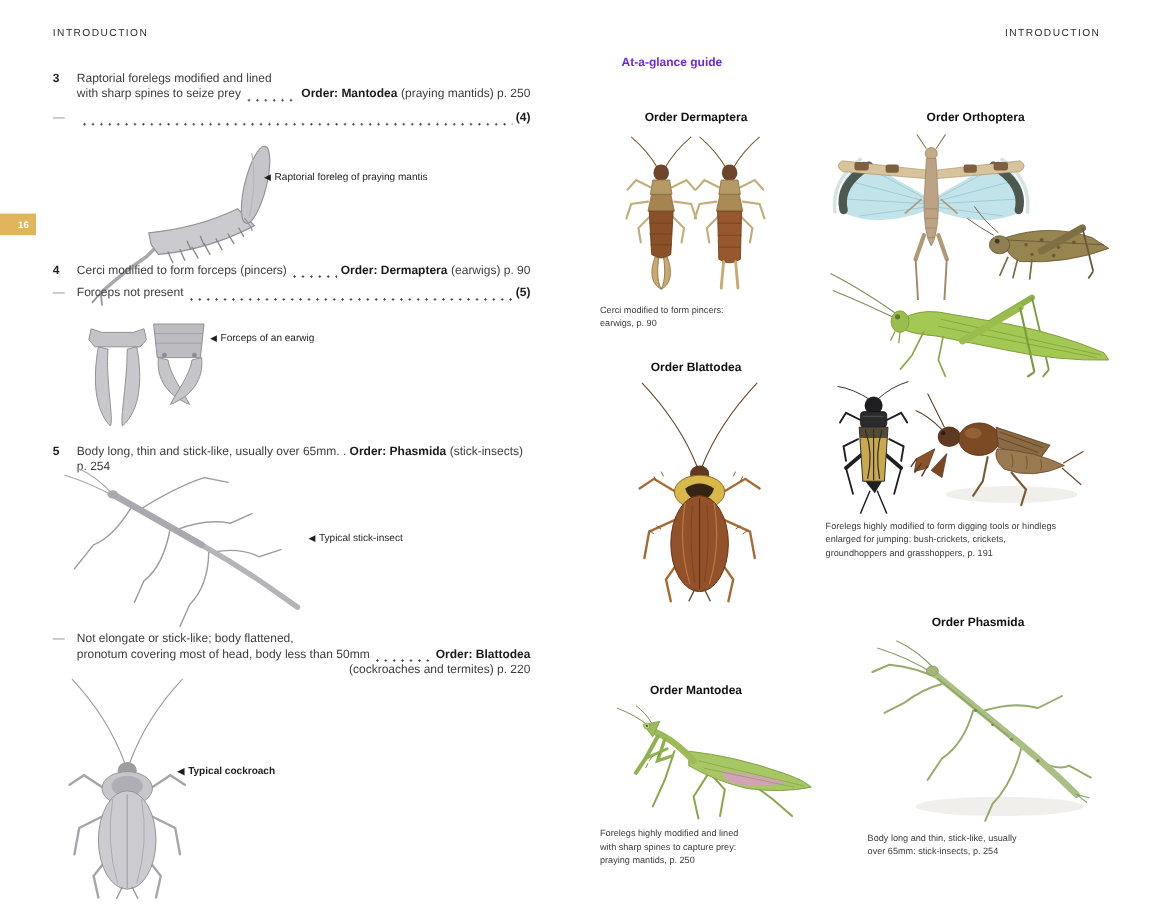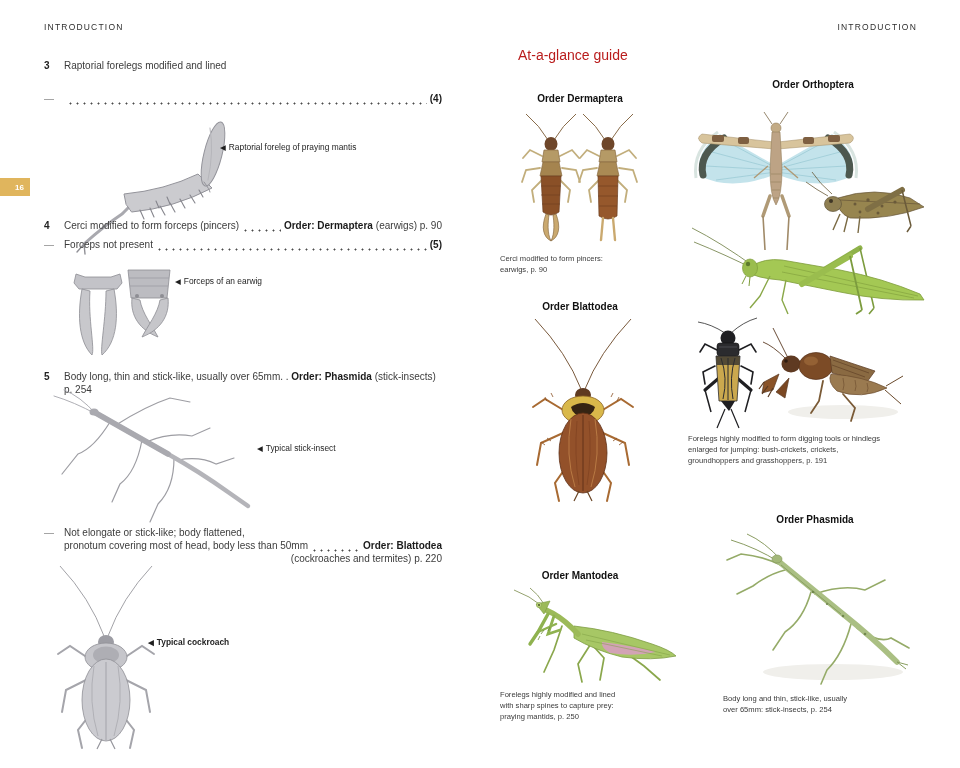--- a/index.html
+++ b/index.html
@@ -44,40 +44,46 @@
   .caption-l .tri { font-size:7.5px; margin-right:3px; position:relative; top:-0.5px; }
 
   
   .tab {
     position:absolute; width:30px; height:18px; color:#ffffff;
     font-weight:bold; font-size:8px; line-height:19px;
   }
   #tab-16 { left:0; top:178px; background:#e0b55d; text-align:right; padding-right:6px; }
 
   
-  .guide-title { position:absolute; font-size:14px; font-weight:normal; color:#b91c1c; }
+  .guide-title { position:absolute; font-size:10px; font-weight:bold; color:#6d28d9; }
   .sec-head { position:absolute; width:160px; text-align:center; font-size:10px; font-weight:bold; color:#101010; }
   .sec-caption {
     position:absolute; text-align:left; font-size:7.6px; line-height:10.8px;
     color:#3a3a3a; white-space:pre-line;
   }
   .illo { position:absolute; }
   svg { display:block; }
 </style>
 </head>
 <body>
 
 <div class="page" id="page-left">
 
   <div class="runhead" style="left:44px; top:22px;">INTRODUCTION</div>
 
   <div class="key-item" style="top:59px;">
     <div class="key-marker">3</div>
     <div class="key-body">
       <div>Raptorial forelegs modified and lined</div>
+      <div class="kline">
+        <span class="txt">with sharp spines to seize prey</span>
+        <span class="leader"></span>
+        <span class="korder">Order: Mantodea</span>
+        <span class="ksuffix">(praying mantids) p. 250</span>
+      </div>
     </div>
   </div>
 
   <div class="key-item" style="top:92px;">
     <div class="key-marker dash">—</div>
     <div class="key-body">
       <div class="kline">
         <span class="leader"></span>
         <span class="kref">(4)</span>
       </div>
@@ -279,21 +285,21 @@
         <path d="M80,76 h20 M80,86 h20 M81,96 h18" stroke="#6b3d20" stroke-width="0.6" fill="none"></path>
         <path d="M85,108 l-2,22" stroke="#caa96f" stroke-width="2.4" fill="none" stroke-linecap="round"></path>
         <path d="M95,108 l2,22" stroke="#caa96f" stroke-width="2.4" fill="none" stroke-linecap="round"></path>
       </g>
     </svg>
   </div>
 
   <div class="sec-caption" style="left:20px; top:254px; width:160px;">Cerci modified to form pincers:
 earwigs, p. 90</div>
 
-  <div class="sec-head" style="left:253px; top:79px;">Order Orthoptera</div>
+  <div class="sec-head" style="left:253px; top:93px;">Order Orthoptera</div>
 
   <div class="illo" style="left:210px; top:108px;">
     <svg width="252" height="208" viewBox="0 0 252 208">
 
       <g>
         <path d="M86,58 L30,26 Q4,44 10,68 Q42,84 86,66 Z" fill="#c3e3eb"></path>
         <path d="M86,58 L142,26 Q168,44 162,68 Q130,84 86,66 Z" fill="#c3e3eb"></path>
         <g stroke="#8fc3ce" stroke-width="0.6" fill="none">
           <path d="M86,60 L34,32 M86,61 L22,44 M86,62 L16,58 M86,64 L26,72"></path>
           <path d="M86,60 L138,32 M86,61 L150,44 M86,62 L156,58 M86,64 L146,72"></path>

